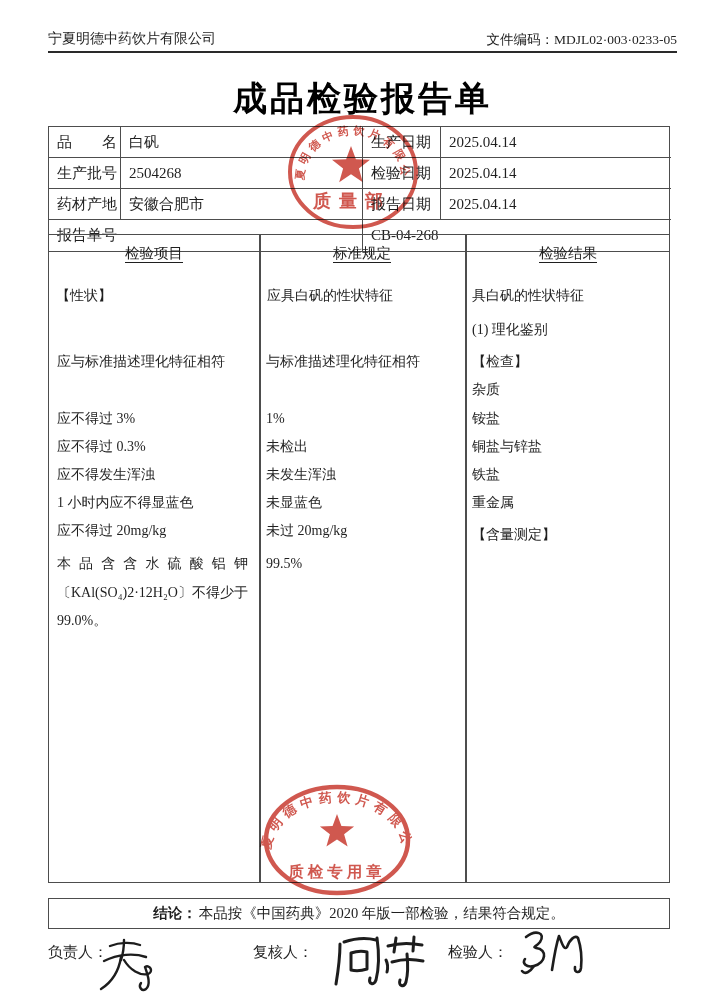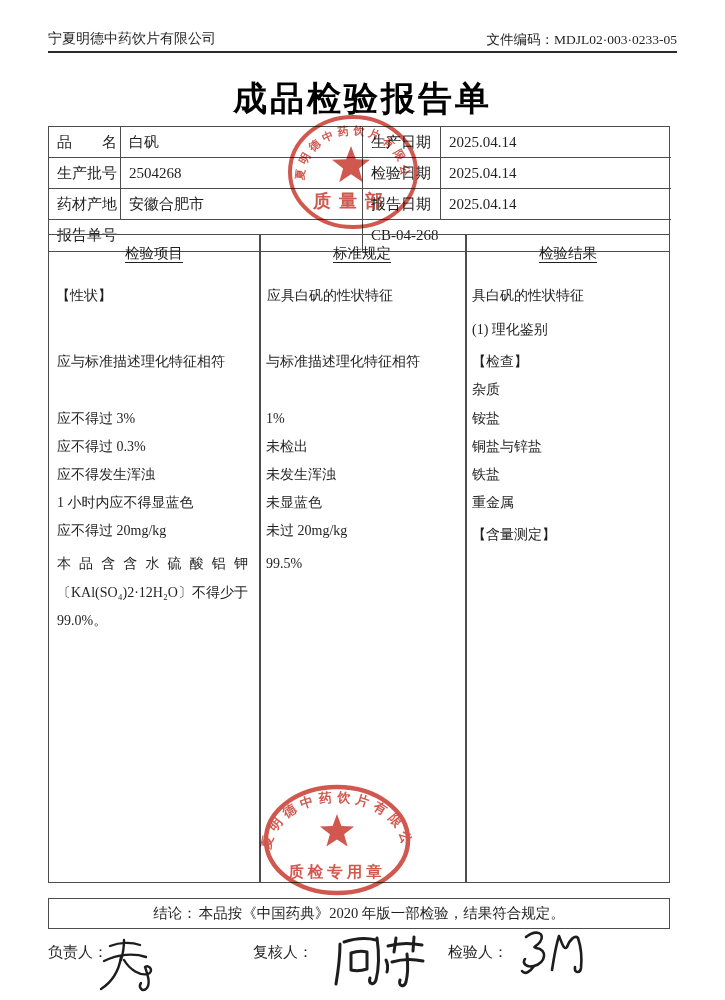--- a/index.html
+++ b/index.html
@@ -54,21 +54,21 @@
   .assay{line-height:28.5px;}
   .spread{letter-spacing:0.58em;white-space:nowrap;}
 
   
   .conclusion{
     left:48px;top:898px;width:622px;height:31px;
     border:1.5px solid #4d4d4d;box-sizing:border-box;
     display:flex;align-items:center;justify-content:center;
     font-size:14.5px;gap:2px;
   }
-  .conclusion b{font-weight:normal;}
+  .conclusion b{font-weight:bold;}
 
   
   .signoff-label{top:943px;font-size:15px;}
   .sl1{left:48px;} .sl2{left:253px;} .sl3{left:448px;}
   .sig{pointer-events:none;}
   .sig path{fill:none;stroke:#1d1d1d;stroke-linecap:round;stroke-linejoin:round;}
 
   
   .stamp{mix-blend-mode:multiply;opacity:0.9;pointer-events:none;}
   .stamp text{font-family:"Liberation Serif","DejaVu Serif",serif;font-weight:bold;}

